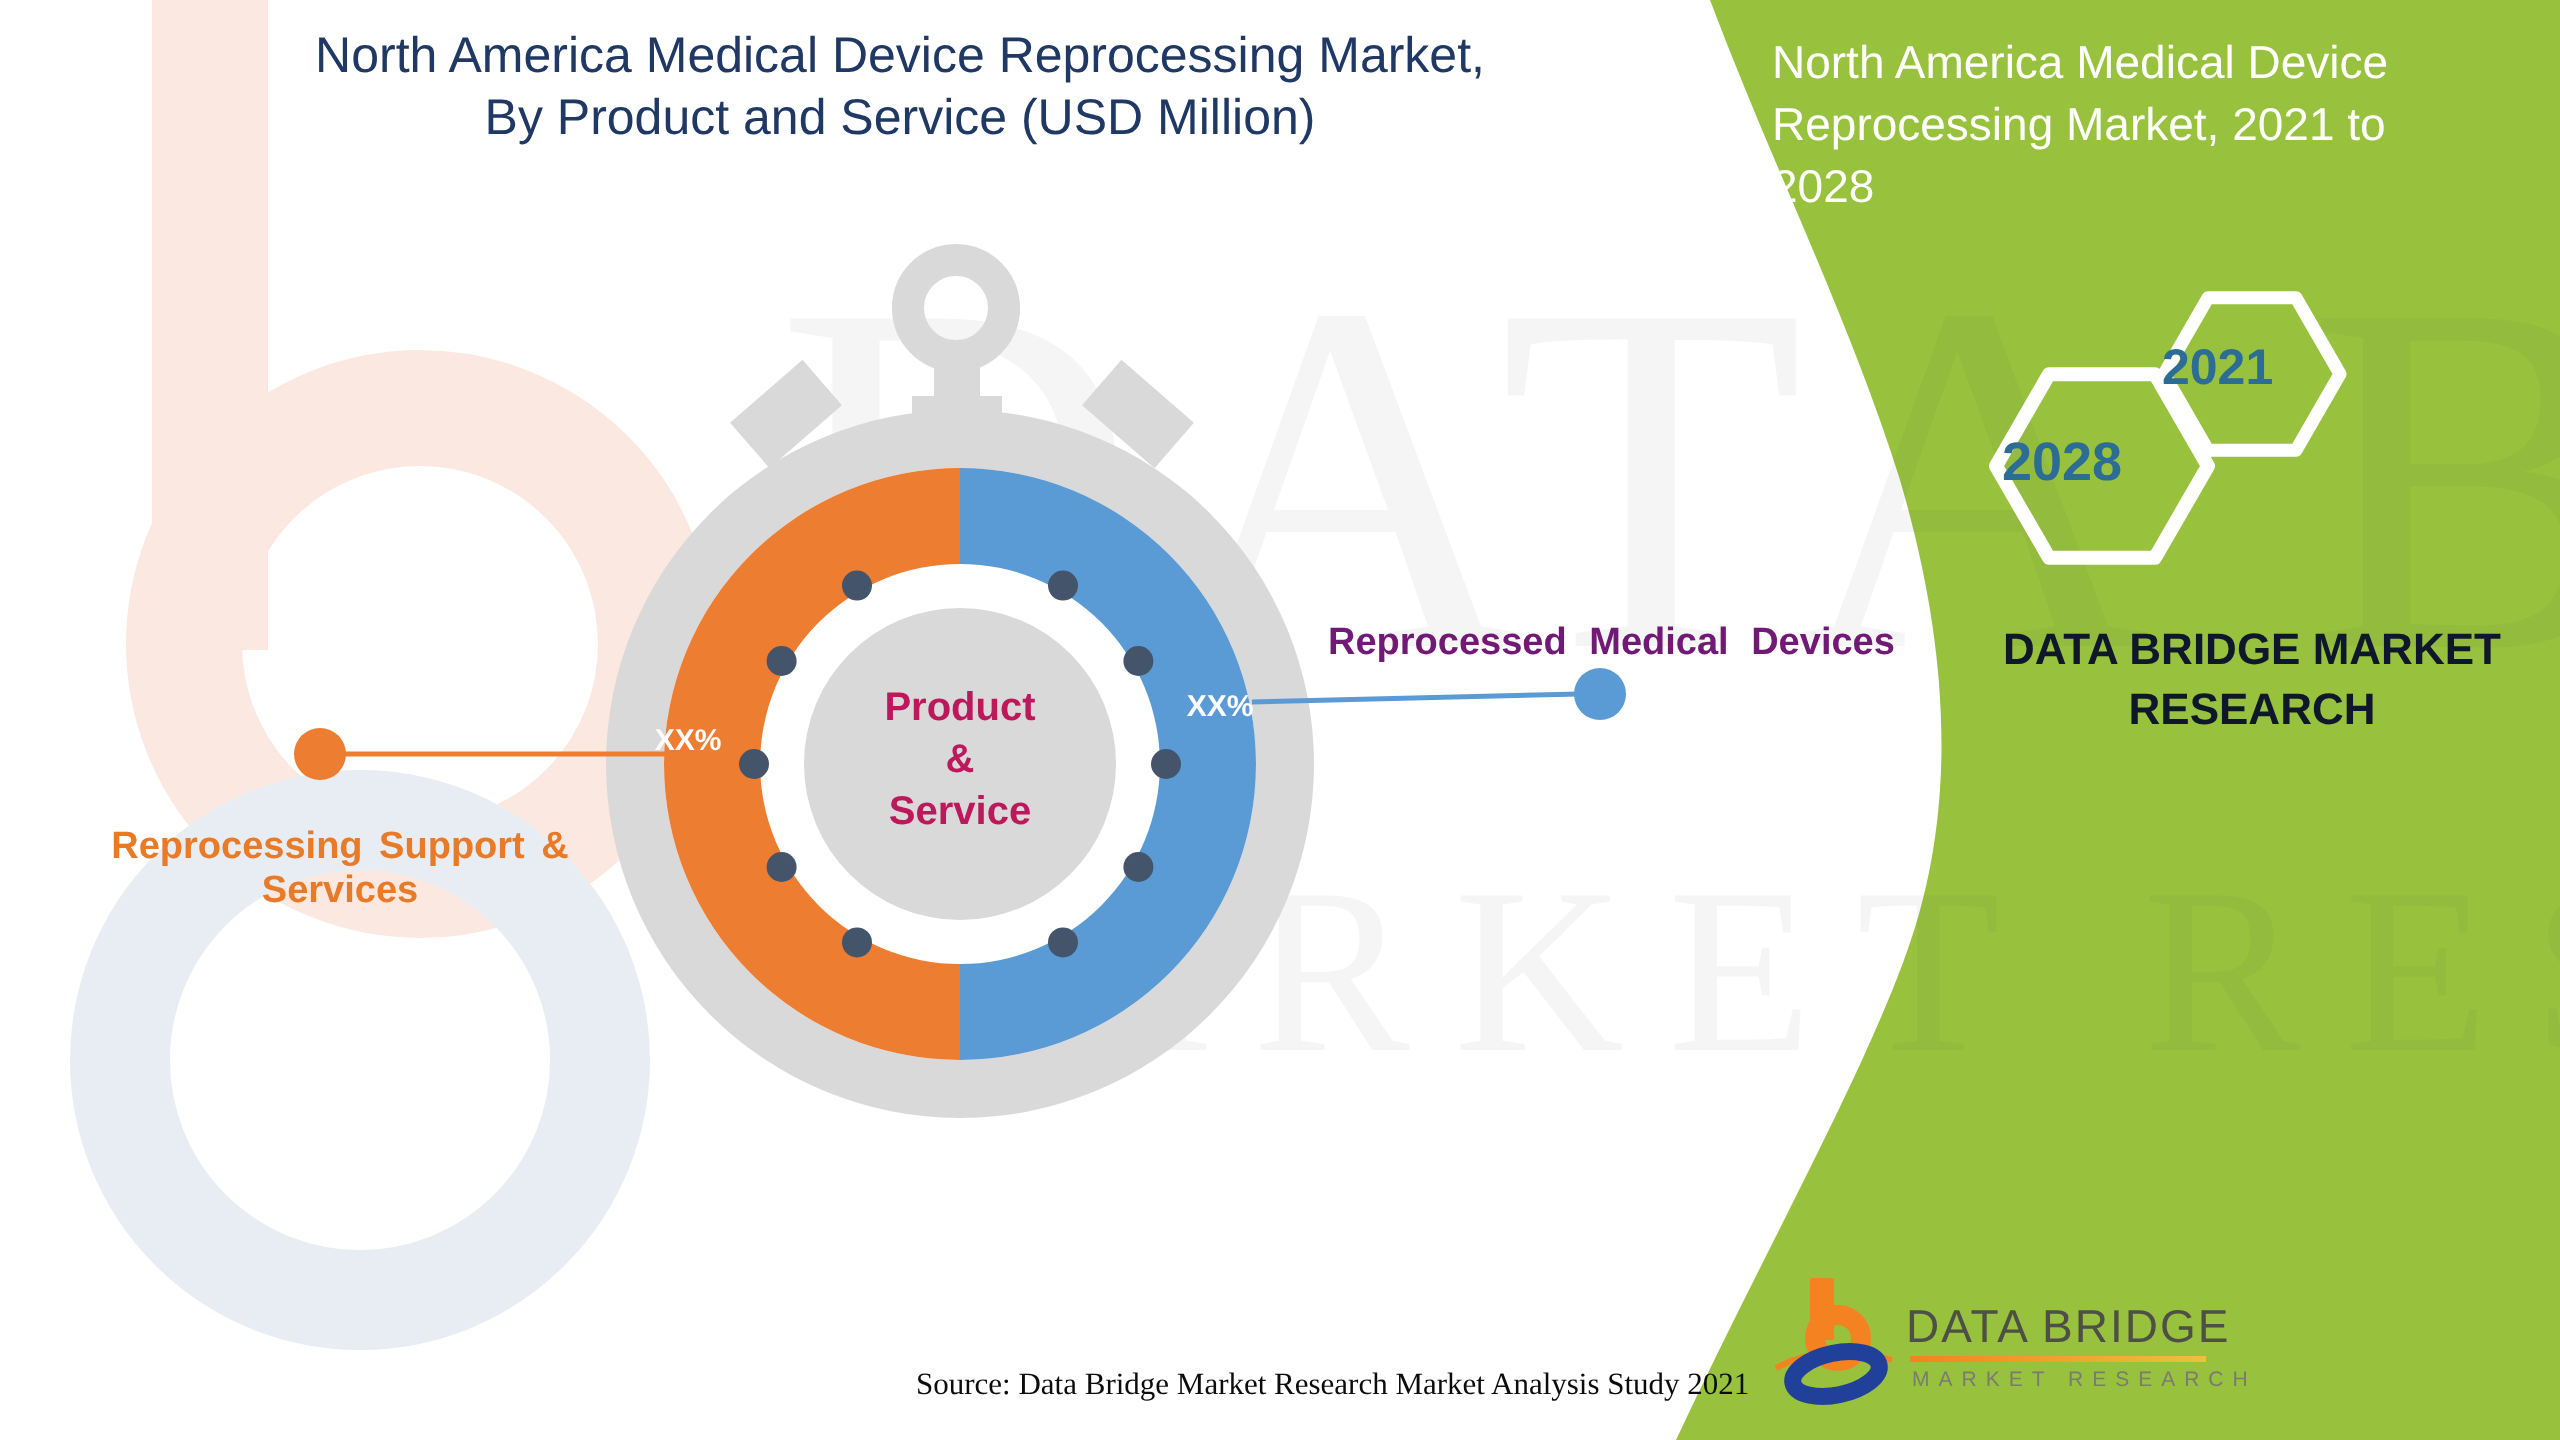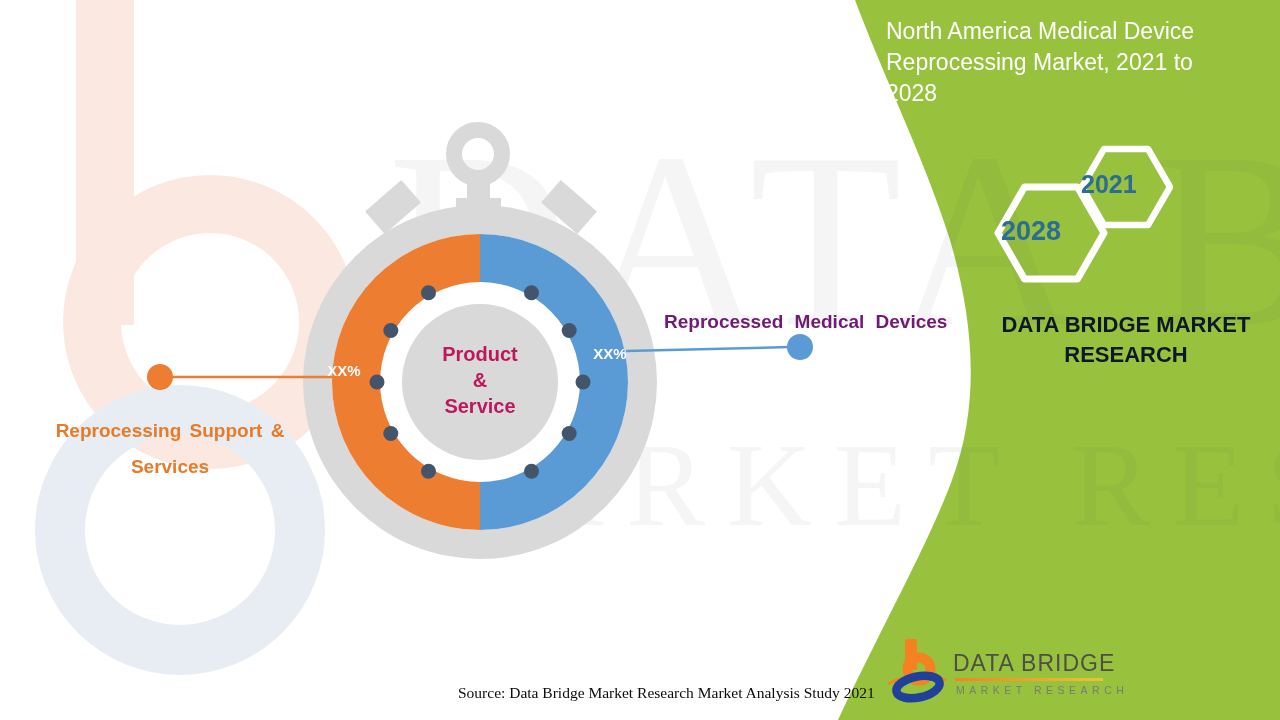--- a/index.html
+++ b/index.html
@@ -25,21 +25,21 @@
   .year { position:absolute; text-align:left; color:#2C6D96; font-weight:600; }
   .year-2021 { left:1081px; top:170px; width:90px; font-size:25px; }
   .year-2028 { left:1001px; top:216px; width:100px; font-size:27px; }
   .brand-block { left:1000px; top:310px; width:252px; text-align:center;
                  color:#0f172a; font-size:22px; line-height:30px; font-weight:600; }
 
   
   .seg-label { position:absolute; font-weight:bold; font-size:19px; }
   .label-blue { left:652px; top:311px; width:300px; color:#701a75; word-spacing:6px; white-space:nowrap;margin-left:12px; }
   .label-orange { left:45px; top:413px; width:250px; color:#E87A28; text-align:center;
-                  line-height:36px; word-spacing:3px; }
+                  line-height:22px; word-spacing:3px; }
   .pct { position:absolute; width:44px; text-align:center; color:#ffffff;
          font-weight:bold; font-size:15px; }
   .pct-orange { left:322px; top:362px; }
   .pct-blue { left:588px; top:345px; }
   .center-label { left:400px; top:341px; width:160px; text-align:center;
                   color:#be185d; font-size:20px; font-weight:bold; line-height:26px; }
   .center-label span { display:block; }
 
   
   .footer-text { position:absolute; top:684px; font-family:"Liberation Serif", serif;
@@ -103,20 +103,24 @@
     <line x1="168" y1="377" x2="341" y2="377" stroke="#ED7D31" stroke-width="2.5"></line>
     <circle cx="160" cy="377" r="13" fill="#ED7D31"></circle>
 
     <line x1="626" y1="351" x2="790" y2="347" stroke="#5B9BD5" stroke-width="2.5"></line>
     <circle cx="800" cy="347" r="13" fill="#5B9BD5"></circle>
 
     <polygon points="1104,233 1077.5,278.9 1024.5,278.9 998,233 1024.5,187.1 1077.5,187.1" fill="none" stroke="#FFFFFF" stroke-width="7" stroke-linejoin="round"></polygon>
     <polygon points="1170,187 1148,225.1 1104,225.1 1082,187 1104,148.9 1148,148.9" fill="none" stroke="#FFFFFF" stroke-width="6.5" stroke-linejoin="round"></polygon>
   </svg>
 
+  <div class="abs main-title">
+    <div>North America Medical Device Reprocessing Market,</div>
+    <div>By Product and Service (USD Million)</div>
+  </div>
 
   <div class="abs panel-title">
     <div>North America Medical Device</div>
     <div>Reprocessing Market, 2021 to</div>
     <div>2028</div>
   </div>
 
   <div class="year year-2021">2021</div>
   <div class="year year-2028">2028</div>
 

